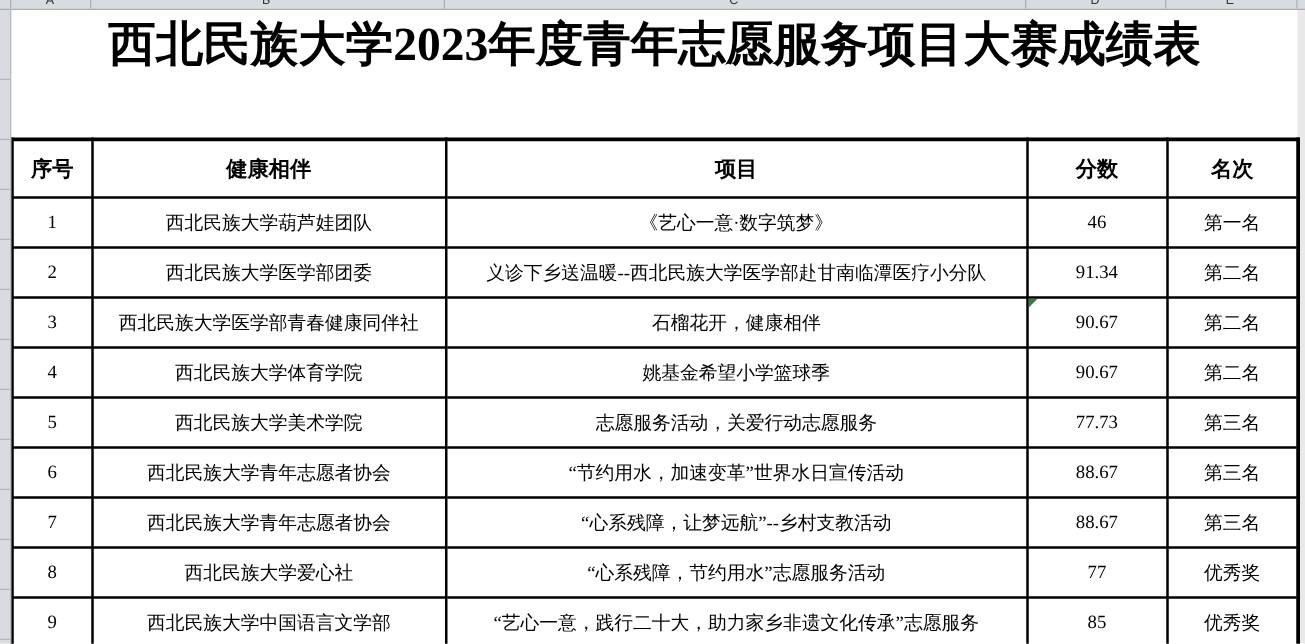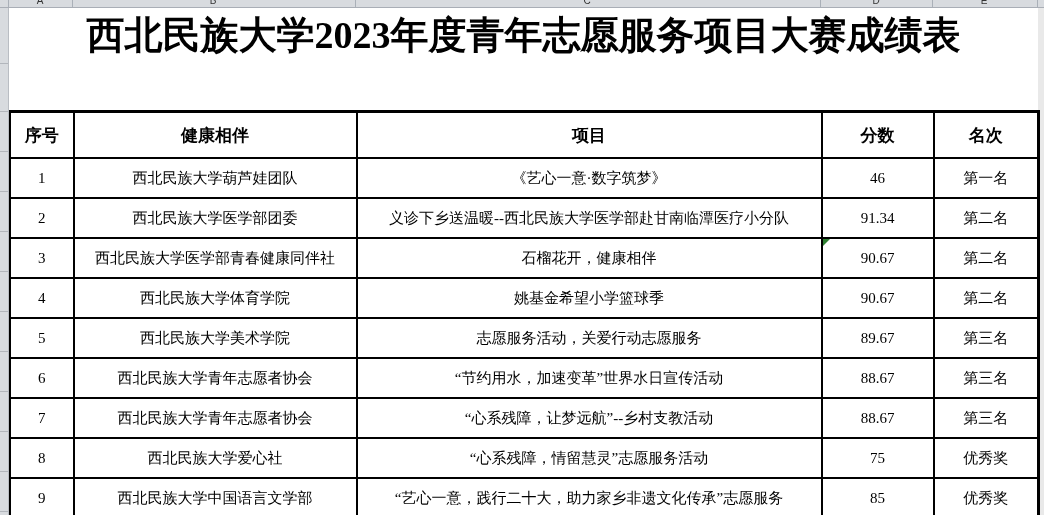--- a/index.html
+++ b/index.html
@@ -143,42 +143,42 @@
       <td>4</td>
       <td>西北民族大学体育学院</td>
       <td>姚基金希望小学篮球季</td>
       <td class="score-cell">90.67</td>
       <td>第二名</td>
     </tr>
     <tr>
       <td>5</td>
       <td>西北民族大学美术学院</td>
       <td>志愿服务活动，关爱行动志愿服务</td>
-      <td class="score-cell">89.67</td>
+      <td class="score-cell">77.73</td>
       <td>第三名</td>
     </tr>
     <tr>
       <td>6</td>
       <td>西北民族大学青年志愿者协会</td>
       <td>“节约用水，加速变革”世界水日宣传活动</td>
       <td class="score-cell">88.67</td>
       <td>第三名</td>
     </tr>
     <tr>
       <td>7</td>
       <td>西北民族大学青年志愿者协会</td>
       <td>“心系残障，让梦远航”--乡村支教活动</td>
       <td class="score-cell">88.67</td>
       <td>第三名</td>
     </tr>
     <tr>
       <td>8</td>
       <td>西北民族大学爱心社</td>
-      <td>“心系残障，情留慧灵”志愿服务活动</td>
-      <td class="score-cell">75</td>
+      <td>“心系残障，节约用水”志愿服务活动</td>
+      <td class="score-cell">77</td>
       <td>优秀奖</td>
     </tr>
     <tr>
       <td>9</td>
       <td>西北民族大学中国语言文学部</td>
       <td>“艺心一意，践行二十大，助力家乡非遗文化传承”志愿服务</td>
       <td class="score-cell">85</td>
       <td>优秀奖</td>
     </tr>
   </tbody>

